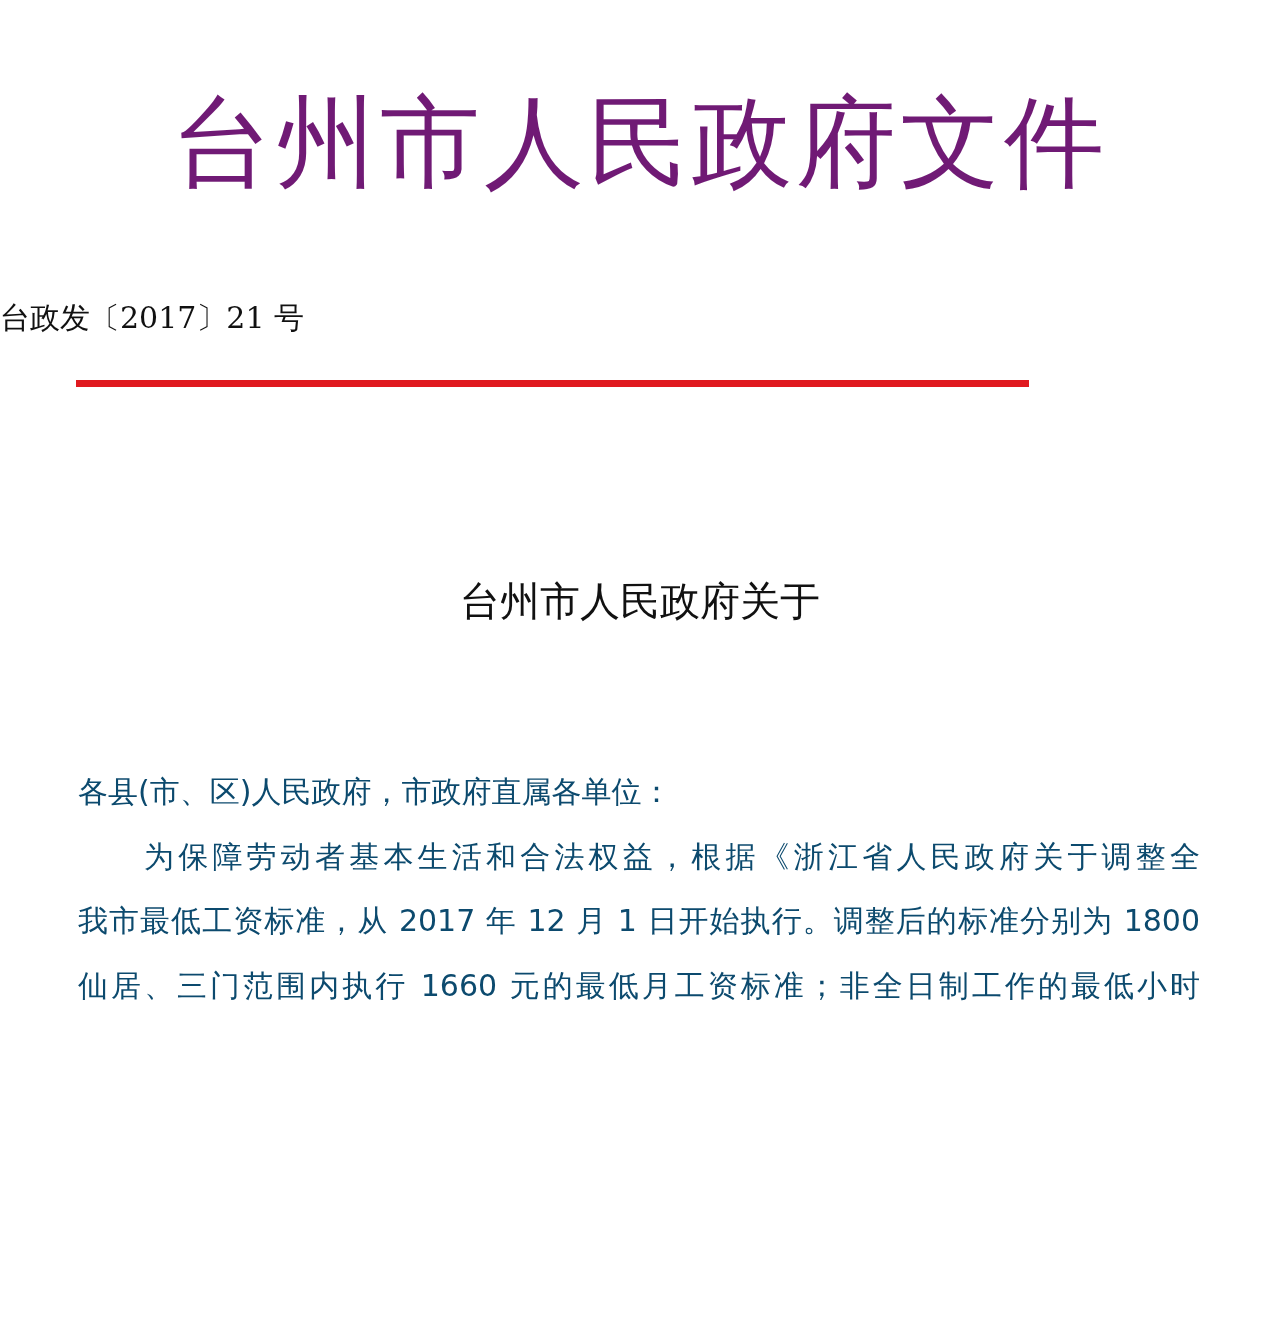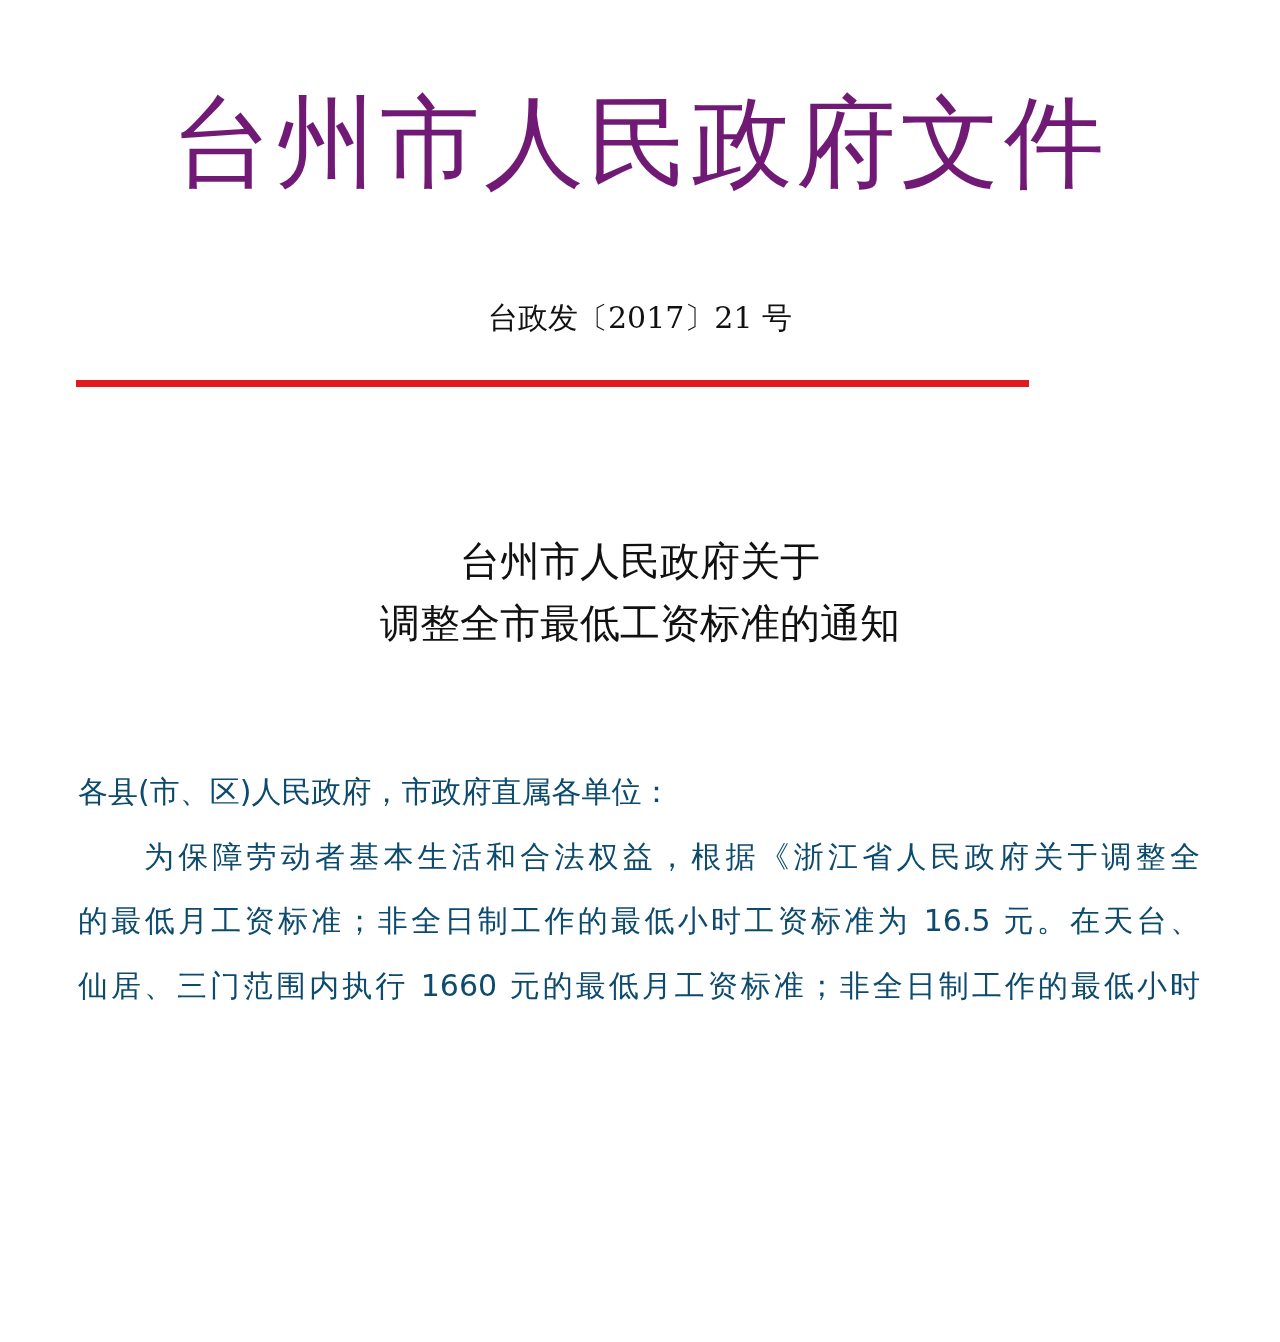--- a/index.html
+++ b/index.html
@@ -26,38 +26,37 @@
       line-height: 110px;
       letter-spacing: 4px;
       color: #701a75;
       font-weight: normal;
     }
     .doc-number {
       position: absolute;
       left: 0;
       top: 298px;
       width: 1280px;
-      text-align: center;
       font-family: "DejaVu Serif", "Liberation Serif", serif;
       font-size: 30px;
       line-height: 40px;
       color: #111111;
     }
     .red-rule {
       position: absolute;
       left: 76px;
       top: 380px;
       width: 953px;
       height: 7px;
       background: #e01a1f;
     }
     .title {
       position: absolute;
       left: 0;
-      top: 530px;
+      top: 570px;
       width: 1280px;
       text-align: center;
       font-size: 40px;
       line-height: 62px;
       color: #111111;
     }
     .title div { white-space: nowrap; }
     .body-text {
       position: absolute;
       left: 78px;
@@ -84,23 +83,22 @@
 <body>
 
 <div class="masthead">台州市人民政府文件</div>
 
 <div class="doc-number">台政发〔2017〕21 号</div>
 
 <div class="red-rule"></div>
 
 <div class="title">
   <div>台州市人民政府关于</div>
-  <div>调整全市最低工资标准的通知</div>
 </div>
 
 <div class="body-text">
   <div class="salutation">各县(市、区)人民政府，市政府直属各单位：</div>
   <div>
     <span class="para-line indent">为保障劳动者基本生活和合法权益，根据《浙江省人民政府关于调整全</span>
-    <span class="para-line">的最低月工资标准；非全日制工作的最低小时工资标准为 16.5 元。在天台、</span>
+    <span class="para-line">我市最低工资标准，从 2017 年 12 月 1 日开始执行。调整后的标准分别为 1800</span>
     <span class="para-line">仙居、三门范围内执行 1660 元的最低月工资标准；非全日制工作的最低小时</span>
   </div>
 </div>
 
 </body></html>

